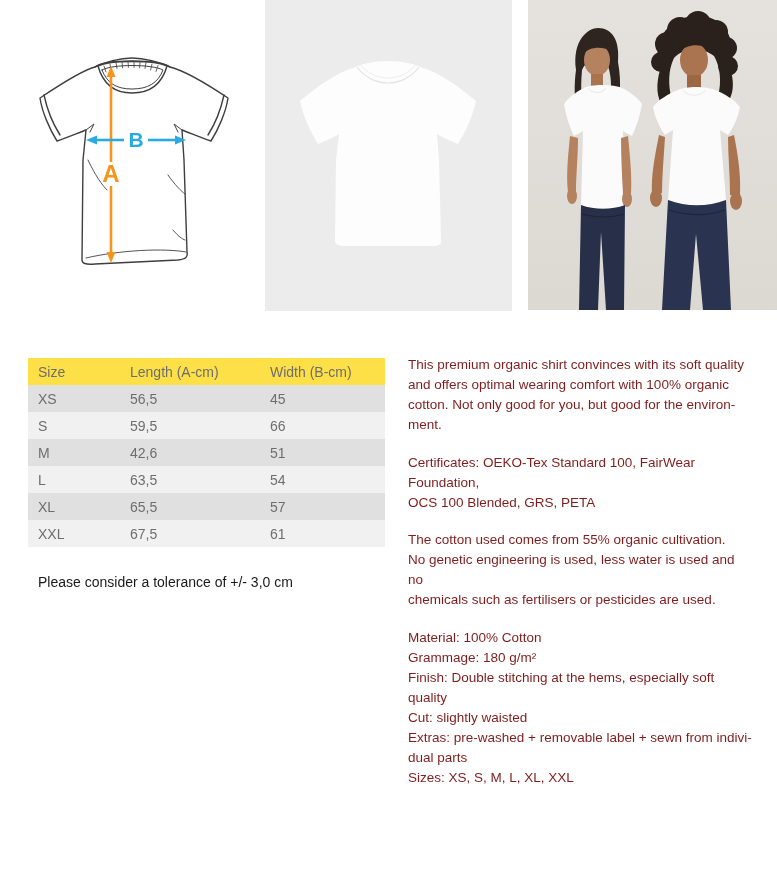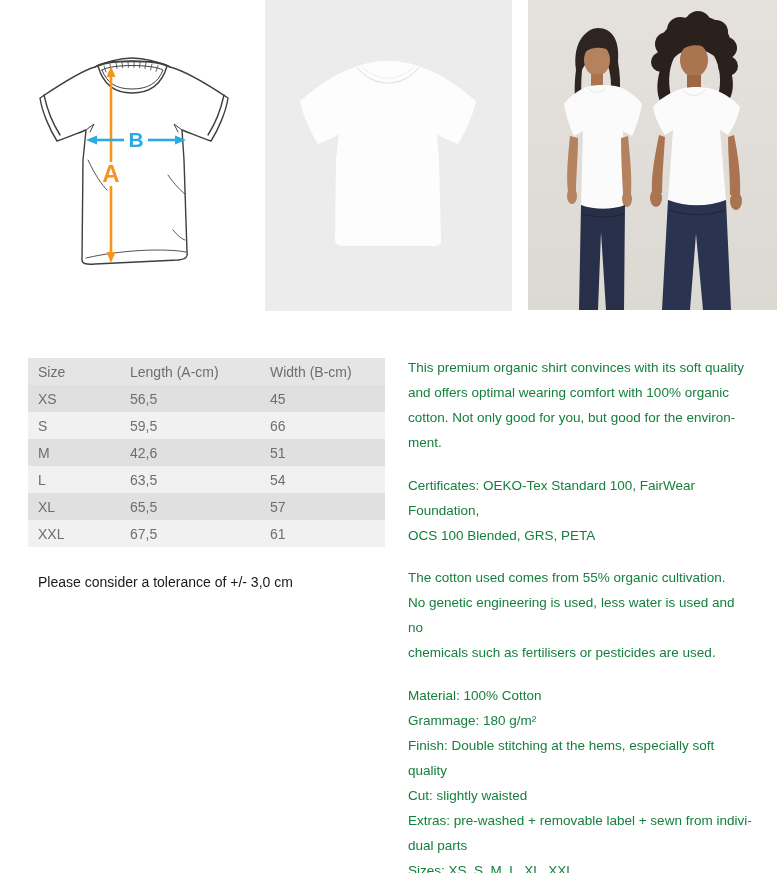--- a/index.html
+++ b/index.html
@@ -18,32 +18,32 @@
 
   .left-col { position: absolute; left: 28px; top: 358px; width: 357px; }
   table.size-table { width: 100%; border-collapse: collapse; }
   table.size-table th, table.size-table td {
     height: 27px; font-size: 14px; font-weight: 400;
     color: #6e6e6e; text-align: left; vertical-align: middle;
     padding: 0;
   }
   table.size-table th:first-child, table.size-table td:first-child { padding-left: 10px; width: 102px; }
   table.size-table th:nth-child(2), table.size-table td:nth-child(2) { width: 140px; }
-  thead tr { background: #e5e5e5; }
+  thead tr { background: #fde047; }
   tbody tr:nth-child(odd)  { background: #e0e0e0; }
   tbody tr:nth-child(even) { background: #f2f1f1; }
 
   .tolerance-note {
     margin-top: 27px; padding-left: 10px;
     font-size: 14px; color: #1a1a1a;
   }
 
   .right-col { position: absolute; left: 408px; top: 355px; width: 345px; }
   .right-col p {
-    font-size: 13.5px; line-height: 25px; color: #15803d;
+    font-size: 13.5px; line-height: 20px; color: #7f1d1d;
     white-space: pre-line;
     margin-bottom: 17.6px;
   }
   .right-col p:last-child { margin-bottom: 0; }
 </style>
 </head>
 <body>
 
 <div class="panel panel-diagram">
   <svg viewBox="0 0 258 311">

